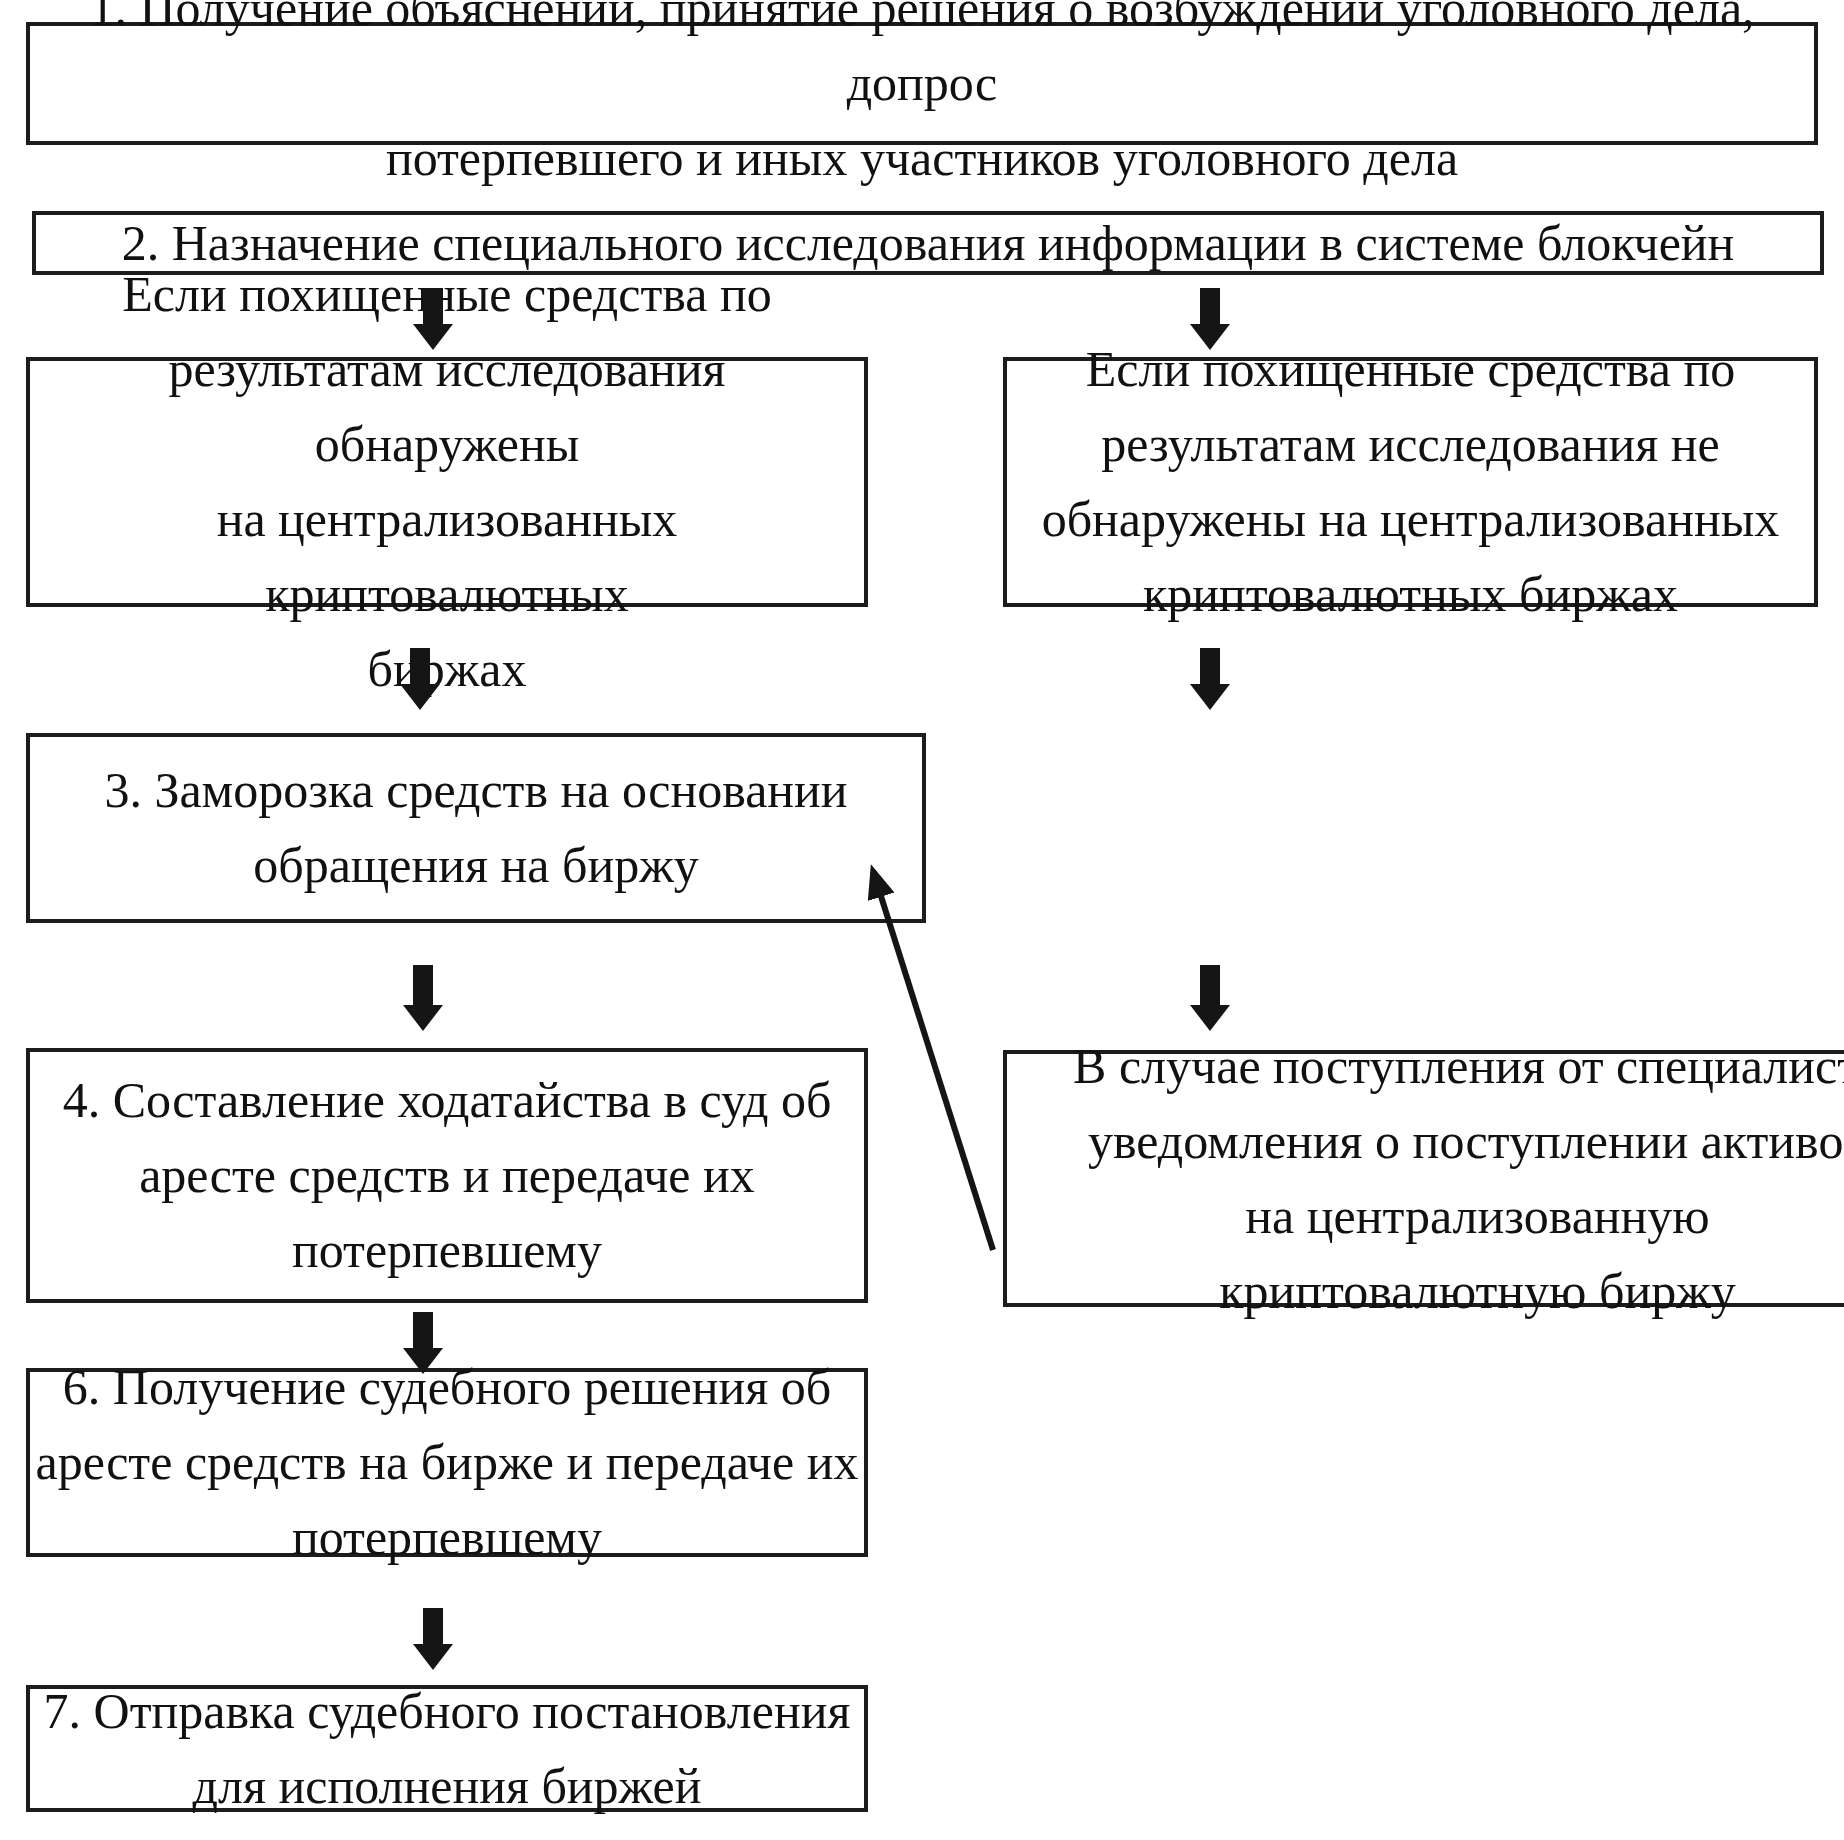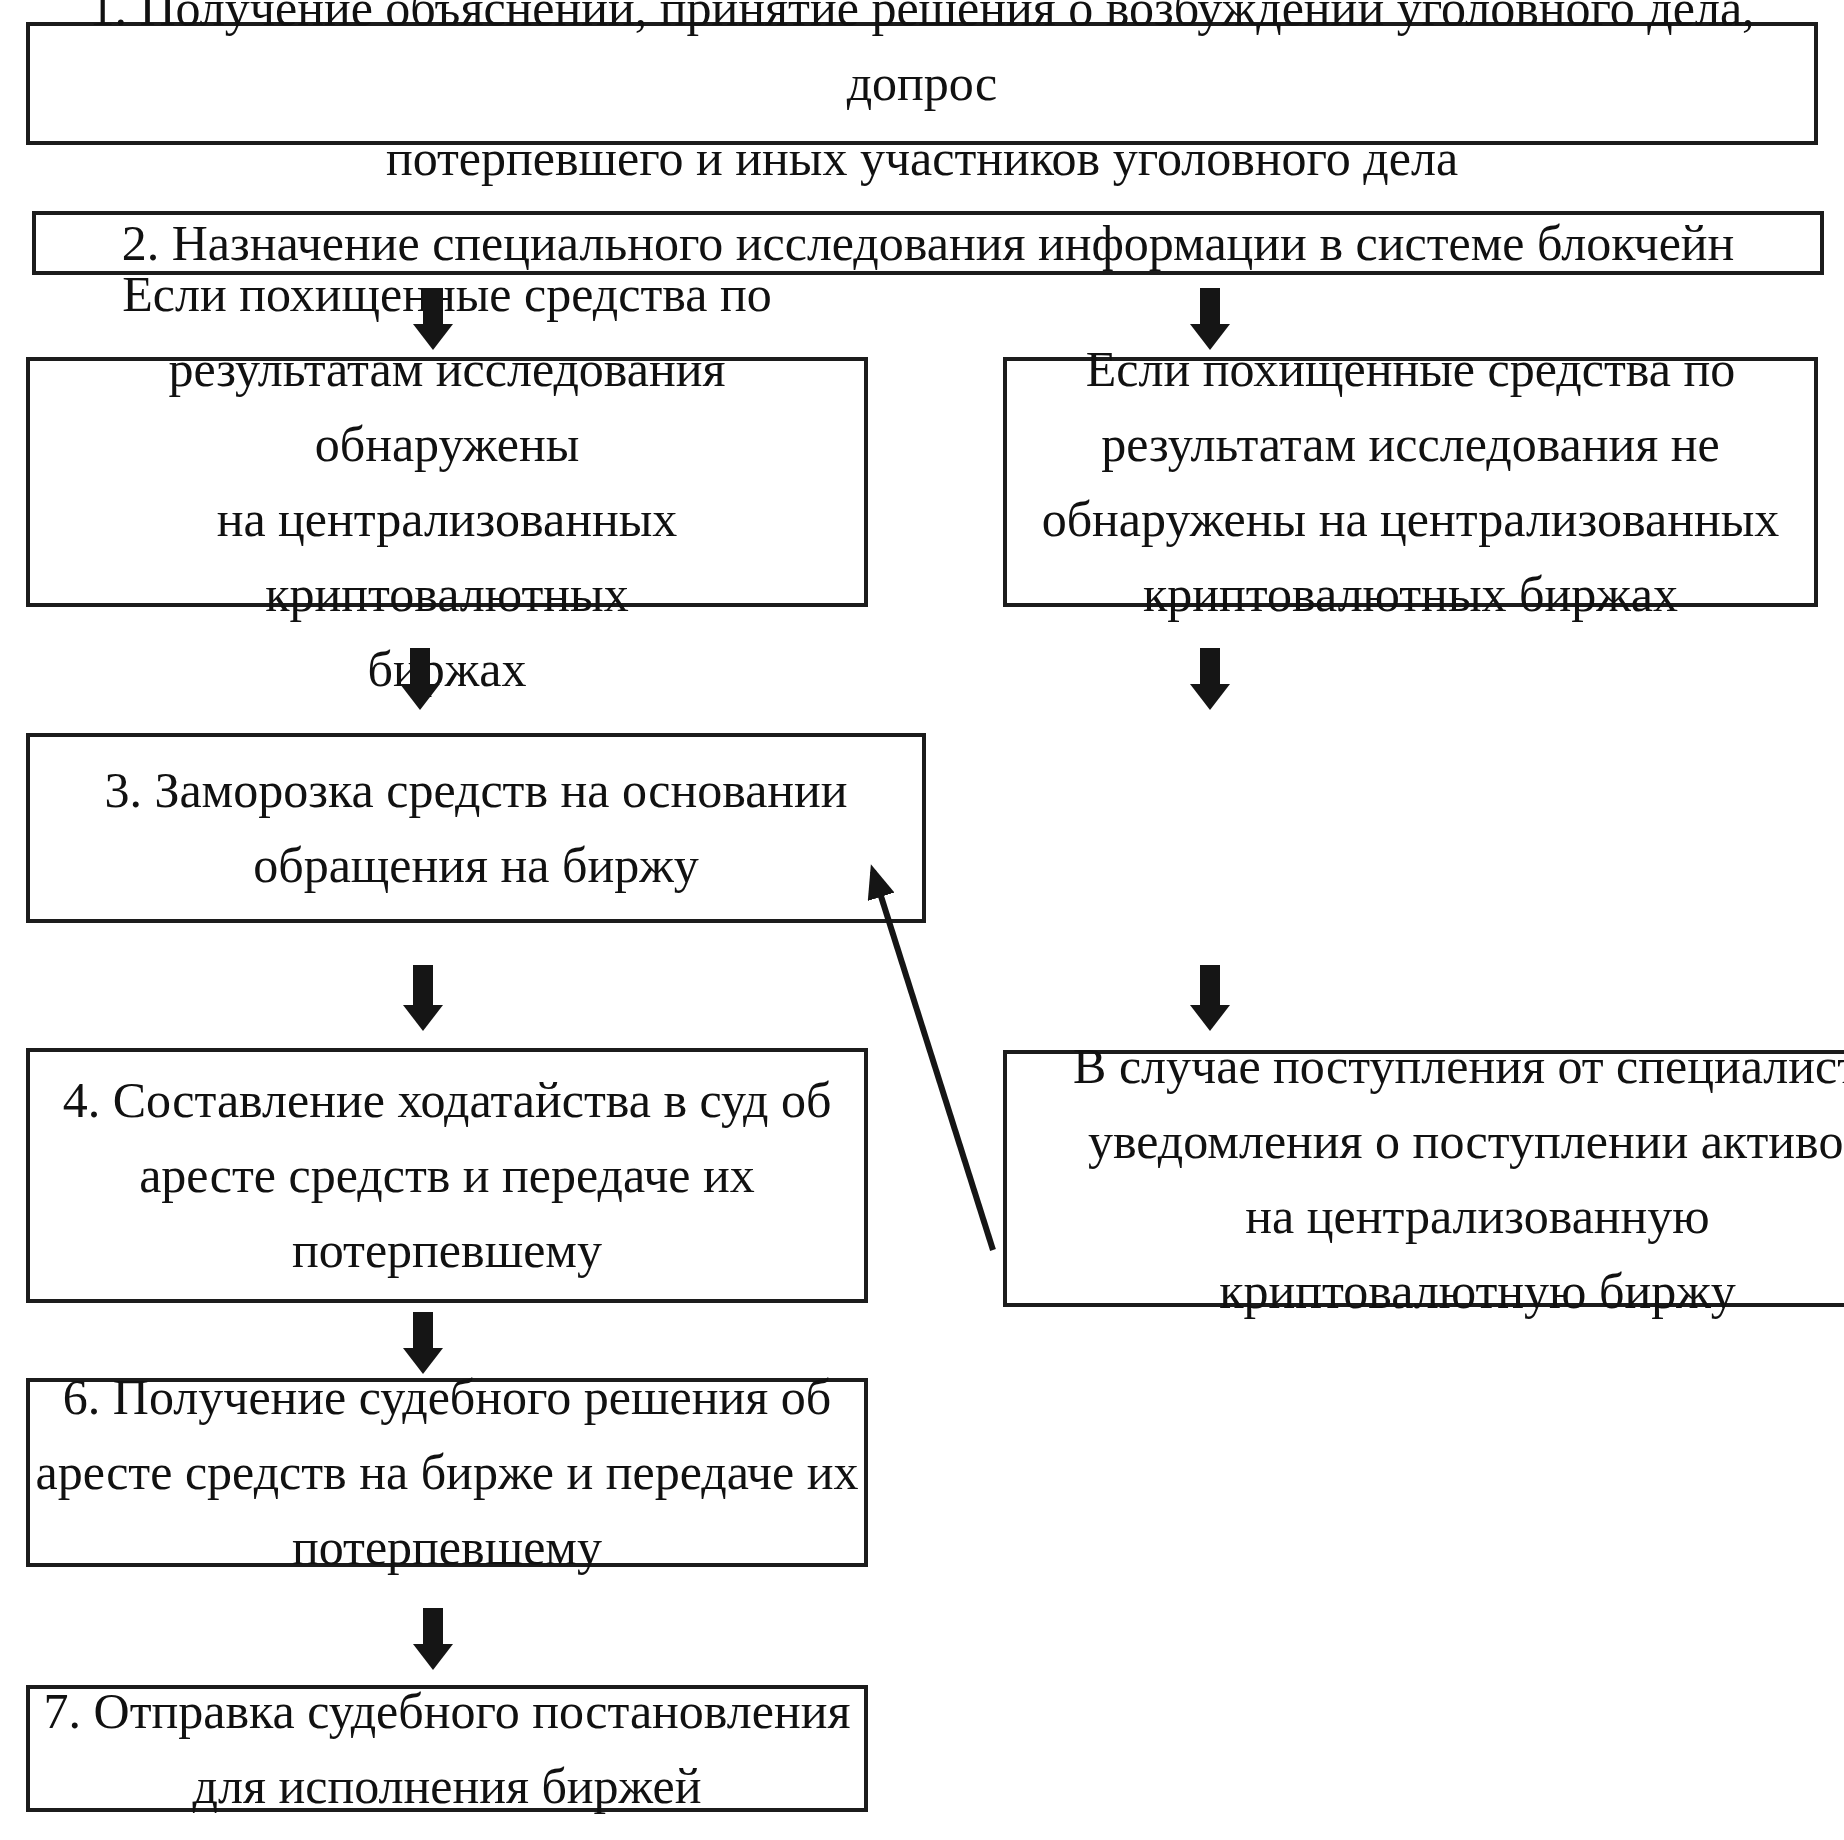--- a/index.html
+++ b/index.html
@@ -30,21 +30,21 @@
   }
   
   #n-step1   { left: 26px;   top: 22px;   width: 1792px; height: 123px; }
   #n-step2   { left: 32px;   top: 211px;  width: 1792px; height: 64px;  }
   #n-found   { left: 26px;   top: 357px;  width: 842px;  height: 250px; }
   #n-notfound{ left: 1003px; top: 357px;  width: 815px;  height: 250px; }
   #n-step3   { left: 26px;   top: 733px;  width: 900px;  height: 190px; }
   #n-step5   { left: 1003px; top: 735px;  width: 815px;  height: 187px; }
   #n-step4   { left: 26px;   top: 1048px; width: 842px;  height: 255px; }
   #n-notice  { left: 1003px; top: 1050px; width: 949px;  height: 257px; }
-  #n-step6   { left: 26px;   top: 1368px; width: 842px;  height: 189px; margin-top: 10px; }
+  #n-step6   { left: 26px;   top: 1368px; width: 842px;  height: 189px; }
   #n-step7   { left: 26px;   top: 1685px; width: 842px;  height: 127px; }
 
   
   .varrow {
     position: absolute;
     width: 40px;
     display: flex;
     flex-direction: column;
     align-items: center;
   }

